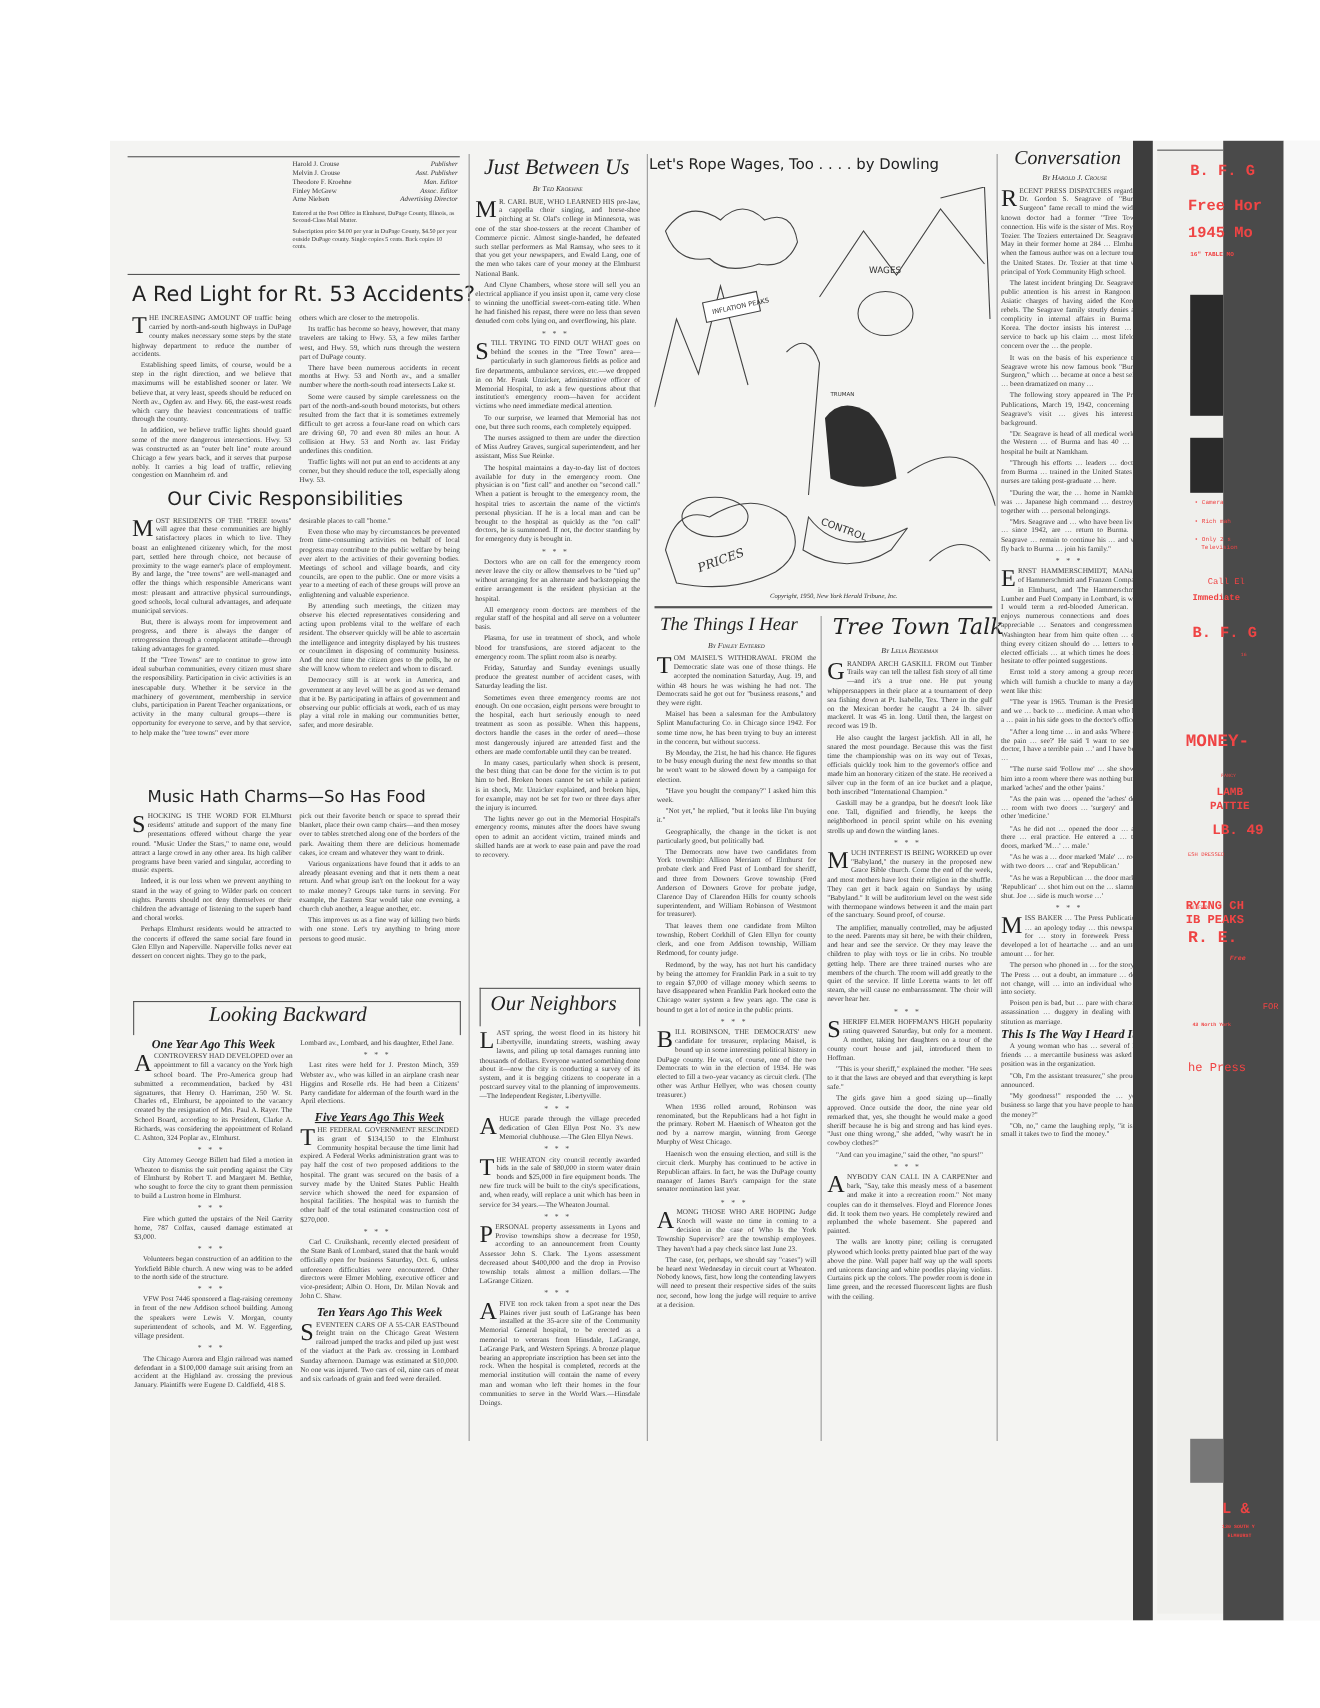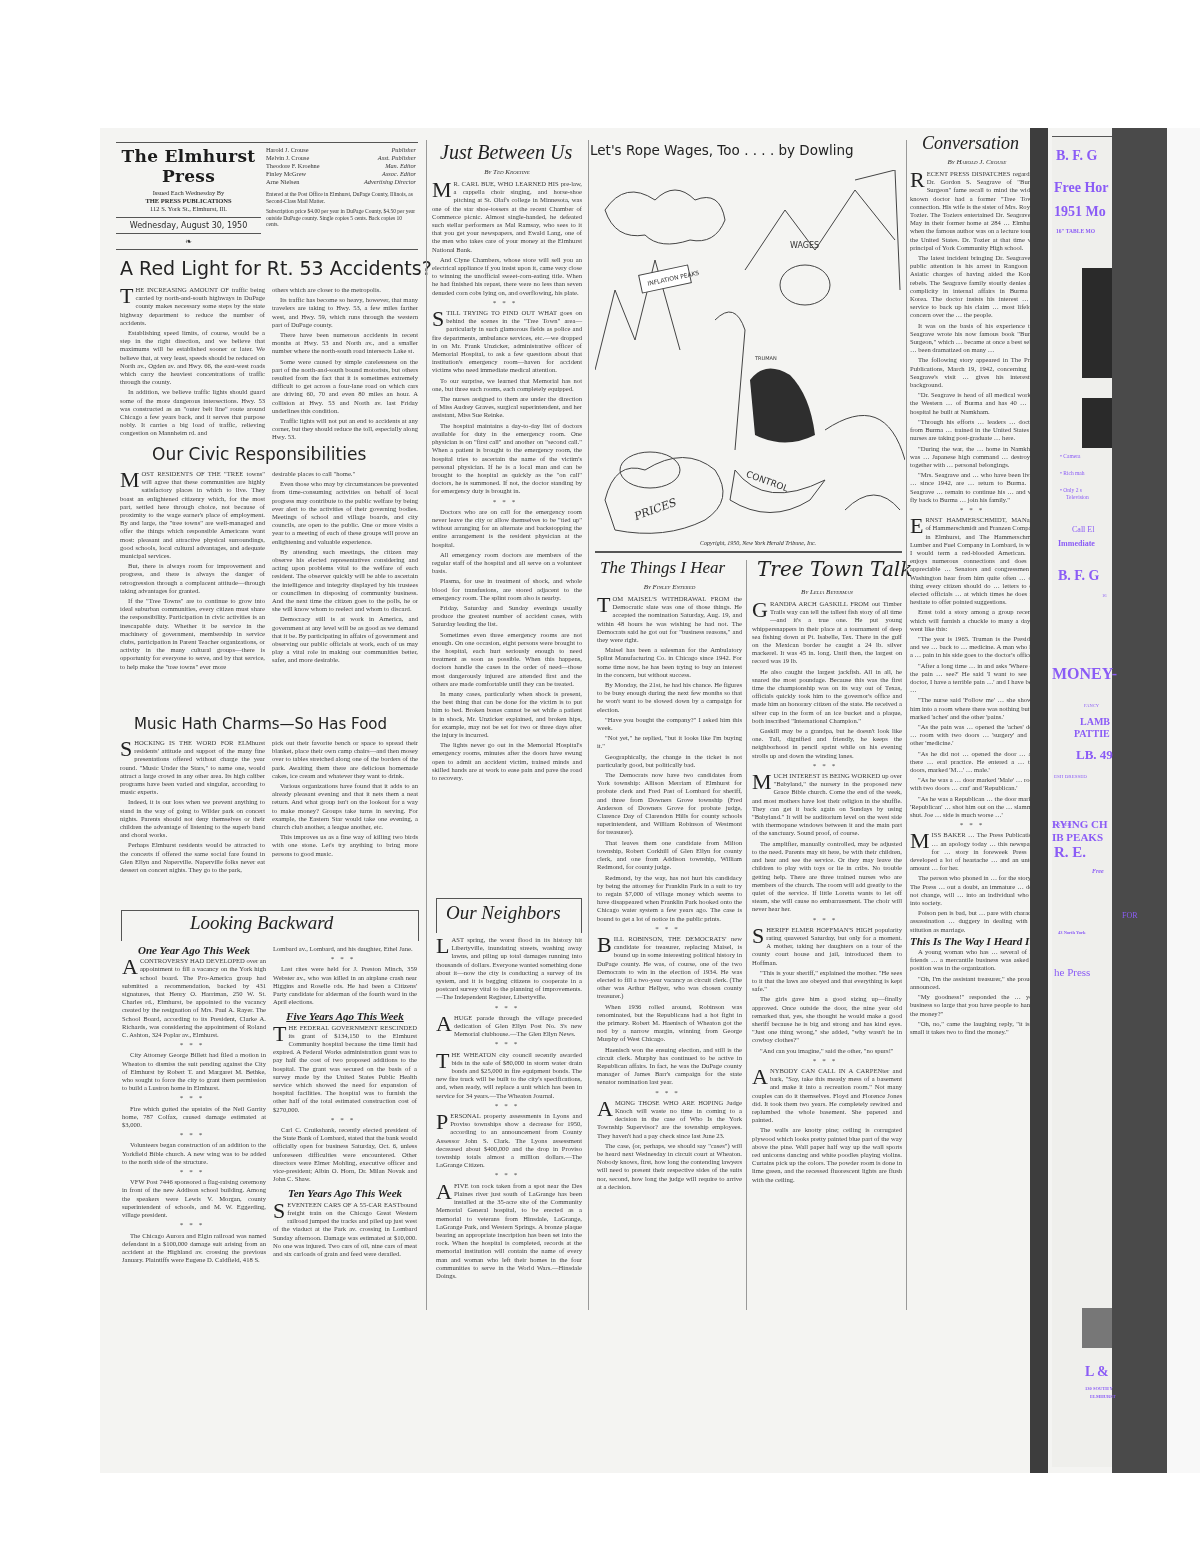--- a/index.html
+++ b/index.html
@@ -15,40 +15,30 @@
   .hl-ital{font-family:"Liberation Serif",serif;font-style:italic;color:#222;white-space:nowrap;}
   .byline{font-size:7px;text-align:center;font-style:italic;font-variant:small-caps;}
   .rule{position:absolute;background:#555;}
   .subhead{font-family:"Liberation Serif",serif;font-style:italic;font-weight:bold;font-size:11px;text-align:center;margin:3px 0;color:#222;}
   .masthead-title{font-family:"DejaVu Serif",serif;font-weight:bold;font-size:17px;letter-spacing:0.3px;color:#1c1c1c;}
   .staff{font-size:6.3px;line-height:8px;color:#333;}
   .staff .row{display:flex;justify-content:space-between;}
   .adstrip{position:absolute;left:1030px;top:128px;width:170px;height:1345px;}
   .ad-dark{position:absolute;background:#3d3d3d;}
   .ad-box{position:absolute;background:#efefec;border-top:1px solid #555;}
-  .ad-text{font-family:Liberation Serif, serif;font-weight:bold;color:#8b5cf6;white-space:nowrap;}
+  .ad-text{font-family:Liberation Mono, monospace;font-weight:bold;color:#ef4444;white-space:nowrap;margin-left:26px;}
   .cartoon{position:absolute;left:595px;top:170px;width:310px;height:375px;}
 </style>
 </head>
 <body>
 
 <div class="page"></div>
 
 <div class="abs" style="left:116px;top:142px;width:302px;height:108px;">
   <div class="rule" style="left:0;top:0;width:302px;height:1px;"></div>
-  <div class="abs" style="left:0;top:4px;width:145px;text-align:center;">
-    <div class="masthead-title">The Elmhurst Press</div>
-    <div style="font-size:6.5px;line-height:8px;margin-top:3px;">Issued Each Wednesday By</div>
-    <div style="font-size:6.5px;line-height:8px;font-weight:bold;">THE PRESS PUBLICATIONS</div>
-    <div style="font-size:6.5px;line-height:8px;">112 S. York St., Elmhurst, Ill.</div>
-    <div class="rule" style="position:relative;width:145px;height:1px;margin:4px 0 3px 0;"></div>
-    <div style="font-family:'DejaVu Sans',sans-serif;font-size:8px;">Wednesday, August 30, 1950</div>
-    <div class="rule" style="position:relative;width:145px;height:1px;margin:3px 0;"></div>
-    <div style="font-size:8px;">❧</div>
-  </div>
   <div class="abs staff" style="left:150px;top:4px;width:150px;">
     <div class="row">
         <span>Harold J. Crouse</span>
         <i>Publisher</i>
       </div>
     <div class="row">
         <span>Melvin J. Crouse</span>
         <i>Asst. Publisher</i>
       </div>
     <div class="row">
@@ -277,21 +267,21 @@
   <div class="ad-dark" style="left:0;top:0;width:18px;height:1345px;"></div>
   <div class="ad-box" style="left:22px;top:8px;width:60px;height:1330px;"></div>
   <div class="ad-dark" style="left:82px;top:0;width:55px;height:1345px;background:#4a4a4a;"></div>
   <div class="ad-dark" style="left:137px;top:0;width:33px;height:1345px;background:#f8f8f8;"></div>
   <div class="ad-dark" style="left:52px;top:140px;width:30px;height:110px;background:#2a2a2a;"></div>
   <div class="ad-dark" style="left:52px;top:270px;width:30px;height:50px;background:#2a2a2a;"></div>
   <div class="ad-dark" style="left:52px;top:1180px;width:30px;height:40px;background:#777;"></div>
 
   <div class="abs ad-text" style="left:26px;top:20px;font-size:14px;">B. F. G</div>
   <div class="abs ad-text" style="left:24px;top:52px;font-size:14px;">Free Hor</div>
-  <div class="abs ad-text" style="left:24px;top:76px;font-size:14px;">1951 Mo</div>
+  <div class="abs ad-text" style="left:24px;top:76px;font-size:14px;">1945 Mo</div>
   <div class="abs ad-text" style="left:26px;top:100px;font-size:5.5px;">16" TABLE MO</div>
   <div class="abs ad-text" style="left:30px;top:325px;font-size:5.5px;font-weight:normal;">• Camera</div>
   <div class="abs ad-text" style="left:30px;top:342px;font-size:5.5px;font-weight:normal;">• Rich mah</div>
   <div class="abs ad-text" style="left:30px;top:359px;font-size:5.5px;font-weight:normal;">• Only 2 s</div>
   <div class="abs ad-text" style="left:36px;top:366px;font-size:5.5px;font-weight:normal;">Television</div>
   <div class="abs ad-text" style="left:42px;top:397px;font-size:8px;font-weight:normal;">Call El</div>
   <div class="abs ad-text" style="left:28px;top:411px;font-size:8px;">Immediate</div>
   <div class="abs ad-text" style="left:28px;top:440px;font-size:14px;">B. F. G</div>
   <div class="abs ad-text" style="left:72px;top:465px;font-size:4.5px;font-weight:normal;">16</div>
   <div class="abs ad-text" style="left:22px;top:537px;font-size:16px;">MONEY-</div>

